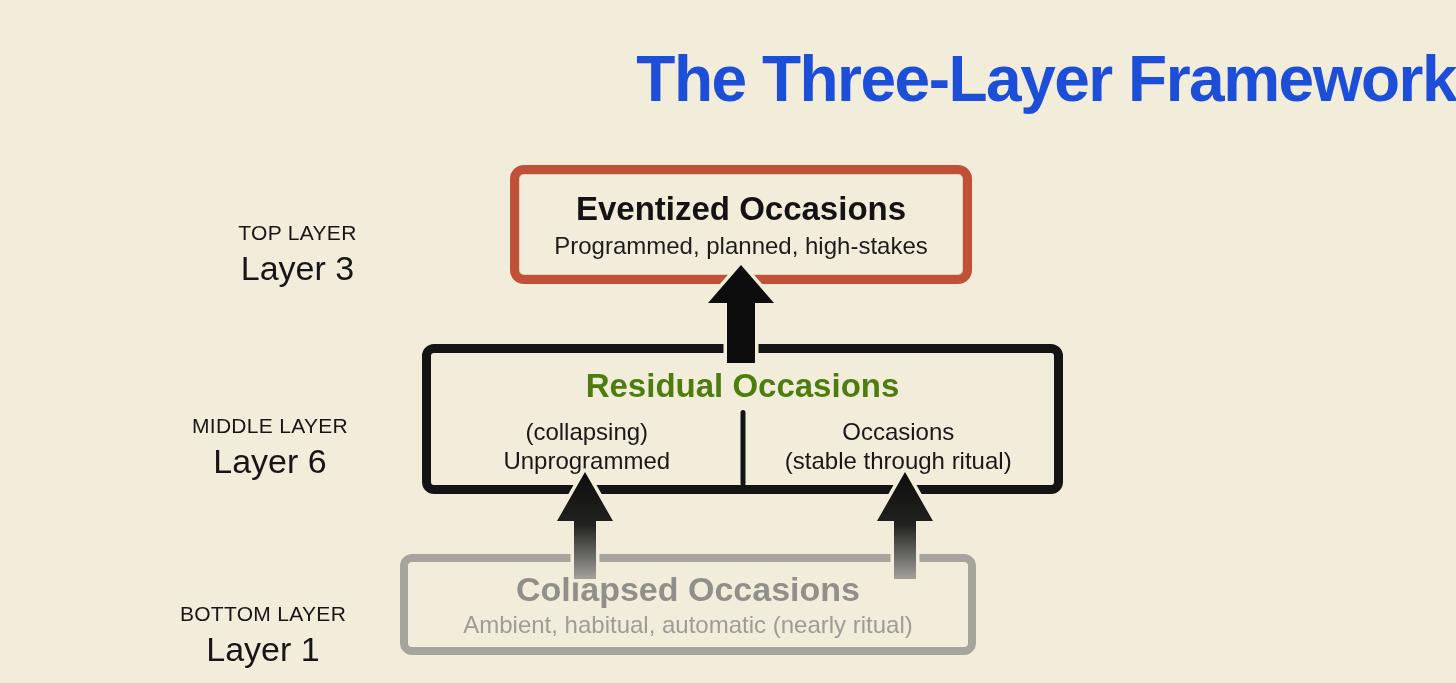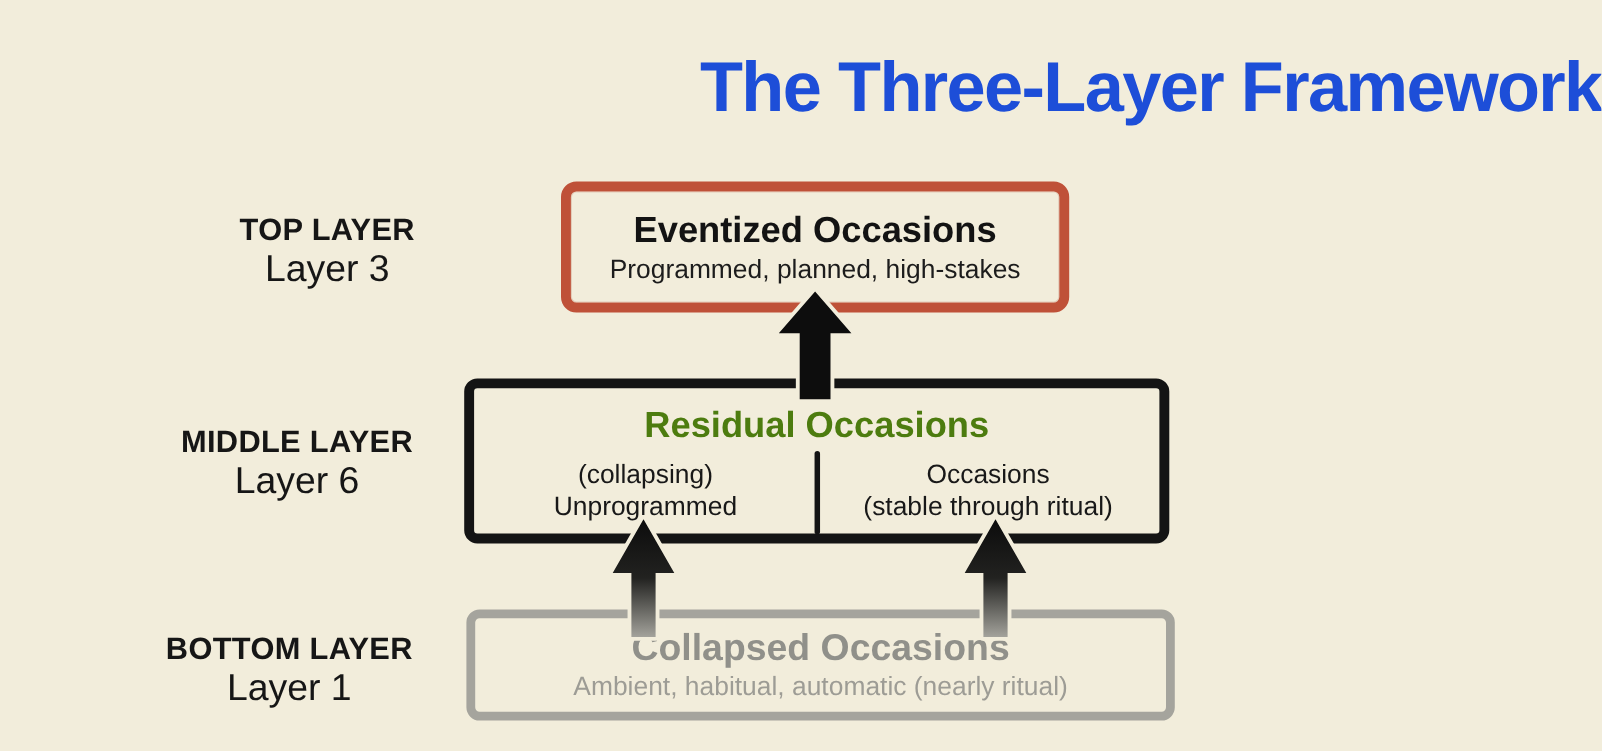--- a/index.html
+++ b/index.html
@@ -19,21 +19,21 @@
     font-size: 64px;
     font-weight: 700;
     letter-spacing: -1.5px;
     color: #1d4ed8;
   }
   .side-label {
     position: absolute;
     text-align: center;
     color: #161616;
   }
-  .side-label .big   { font-size: 28px; font-weight: 700; letter-spacing: 0.3px; line-height: 32px; }
+  .side-label .big   { font-size: 21px; font-weight: 400; letter-spacing: 0.3px; line-height: 32px; margin-top: 24px; }
   .side-label .small { font-size: 34px; font-weight: 400; line-height: 32px; margin-top: 3px; }
   #side-top    { left: 160px; width: 275px; top: 193px; }
   #side-middle { left: 120px; width: 300px; top: 386px; }
   #side-bottom { left: 110px; width: 306px; top: 574px; }
 
   .box {
     position: absolute;
     box-sizing: border-box;
     display: flex;
     flex-direction: column;
@@ -76,21 +76,21 @@
     left: 50%;
     transform: translateX(-50%);
     top: 57px;
     height: 76px;
     width: 5px;
     background: #141414;
     border-radius: 3px;
   }
 
   .box-bottom {
-    left: 424px; top: 554px; width: 644px; height: 101px;
+    left: 400px; top: 554px; width: 576px; height: 101px;
     border: 8px solid #a5a49d;
     border-radius: 12px;
   }
   .box-bottom .box-title    { font-size: 34px; font-weight: 700; color: #90908a; }
   .box-bottom .box-subtitle { font-size: 24px; color: #9d9c95; margin-top: 2px; }
 
   .arrow-overlay {
     position: absolute;
     inset: 0;
     z-index: 5;

